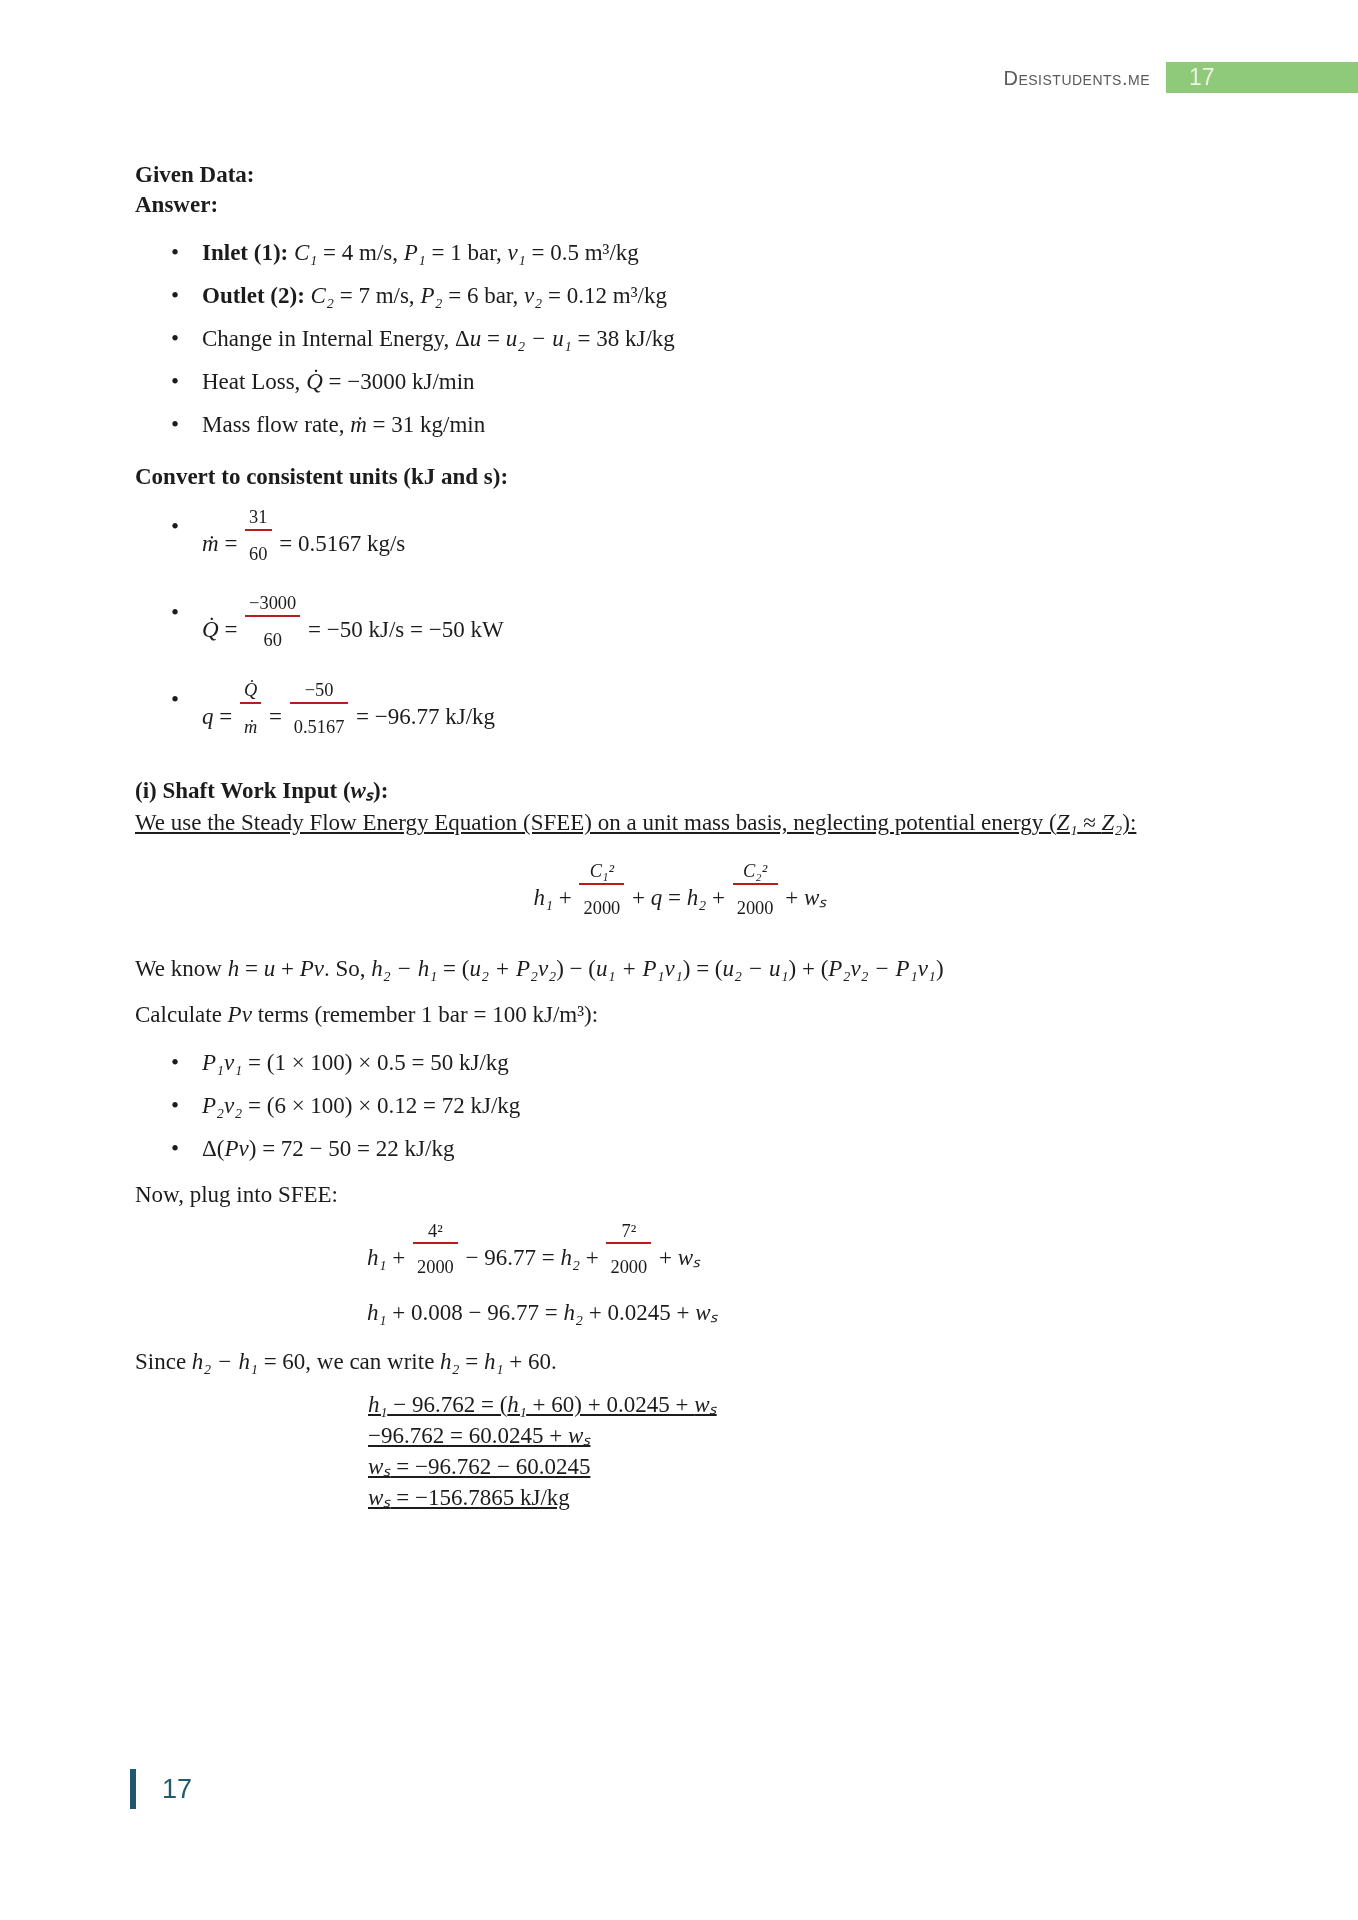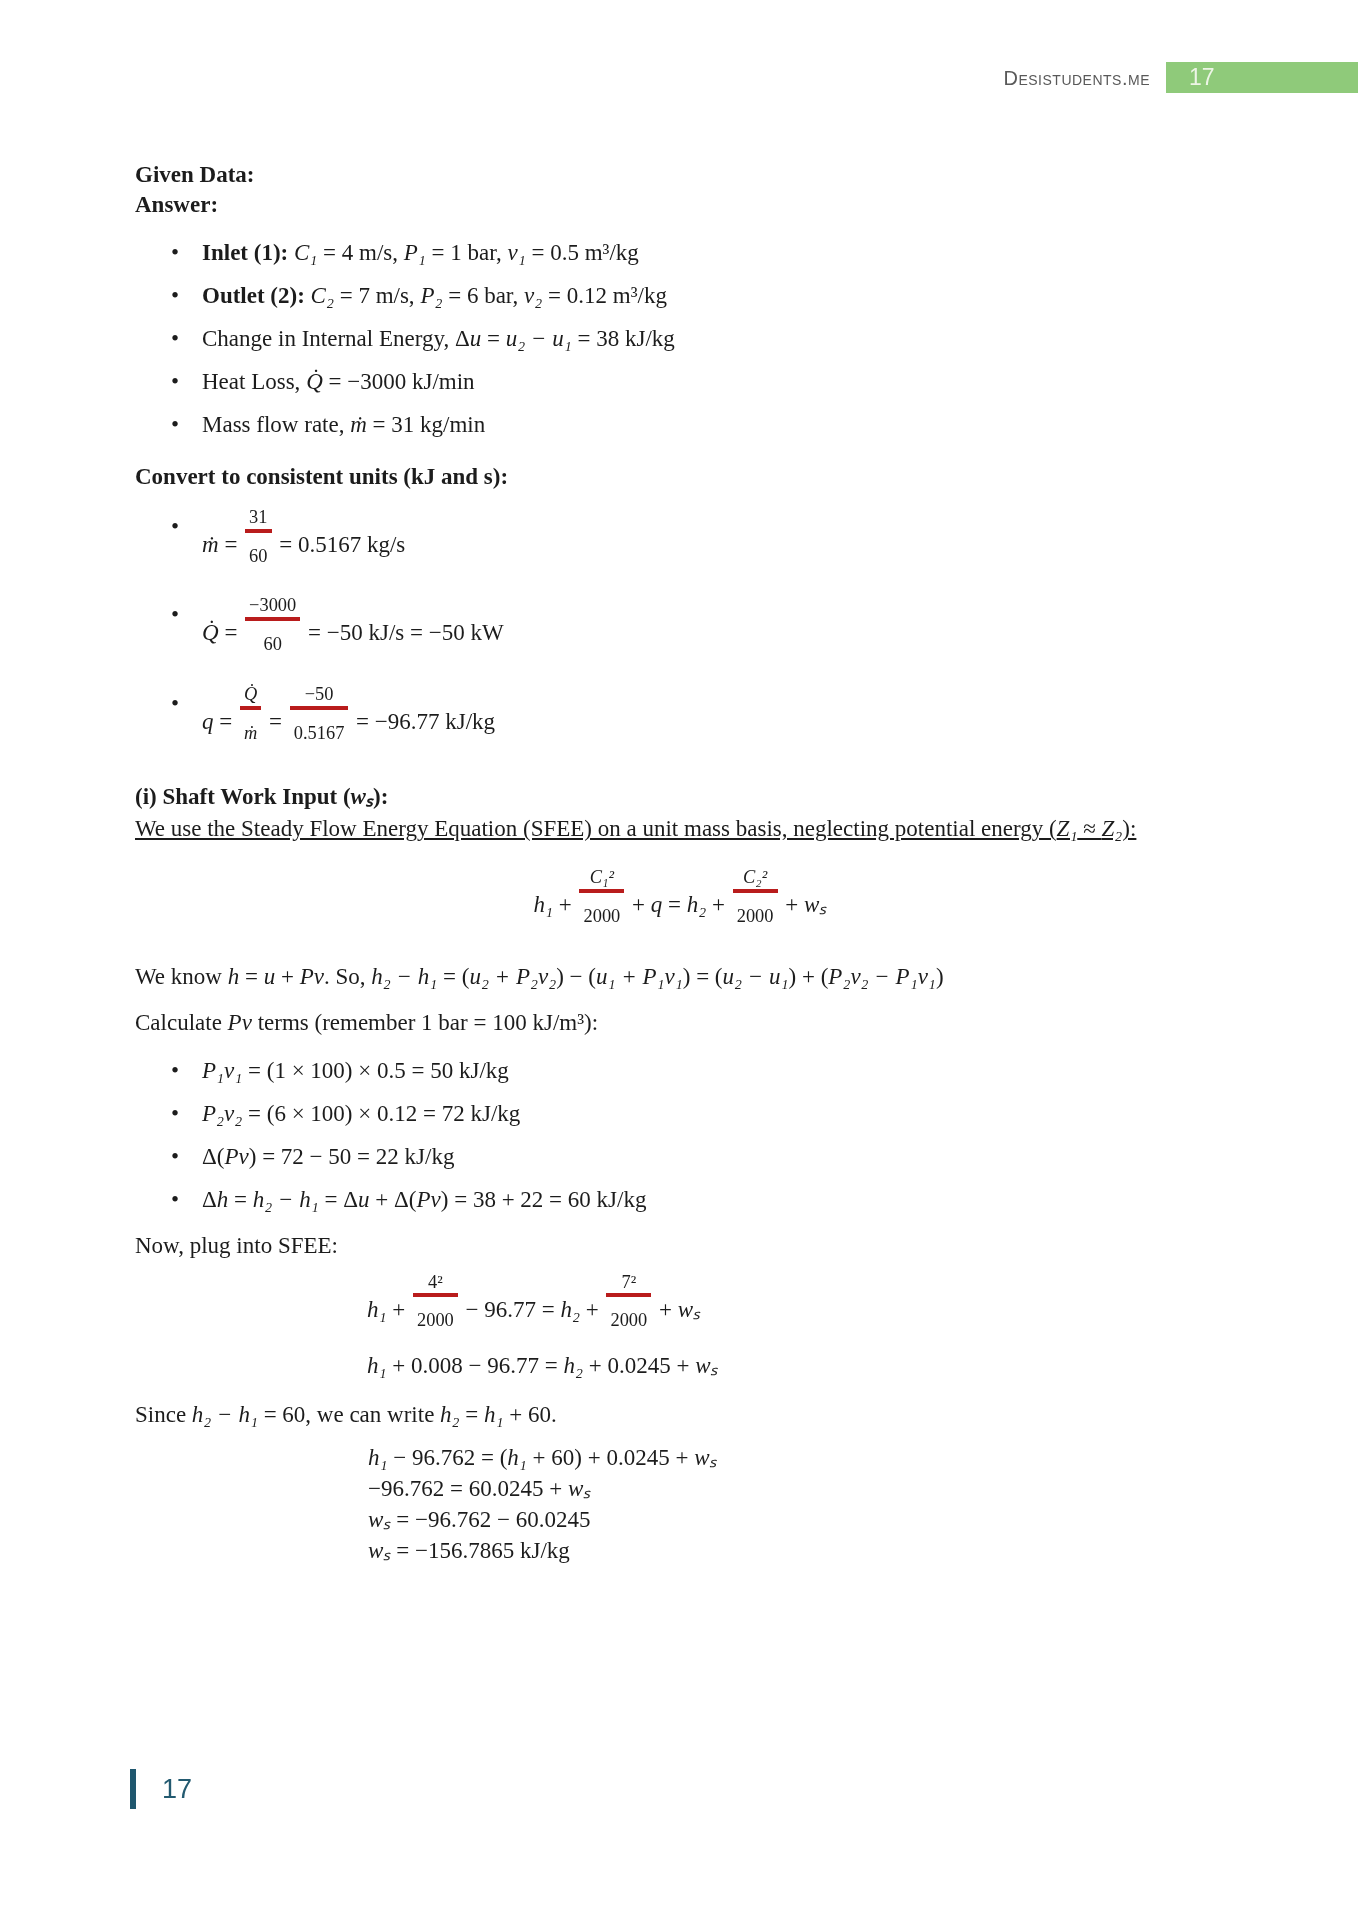--- a/index.html
+++ b/index.html
@@ -23,27 +23,27 @@
   .para{margin:16px 0 0;line-height:30px;}
   .tight{margin-top:2px;text-decoration:underline;}
 
   ul.bullets{list-style:none;margin:18px 0 0;padding:0;}
   ul.bullets li{position:relative;padding-left:67px;margin-bottom:13px;line-height:30px;}
   ul.bullets li::before{content:"\2022";position:absolute;left:36px;top:0;}
   ul.fracs li{margin-bottom:15px;line-height:34px;}
 
   .frac{display:inline-block;vertical-align:middle;text-align:center;
         font-size:0.8em;line-height:1.18;transform:translateY(-3px);margin:0 2px;}
-  .frac .fnum{display:block;border-bottom:4px solid #b91c1c;padding:0 4px;}
+  .frac .fnum{display:block;border-bottom:2px solid #b91c1c;padding:0 4px;}
   .frac .fden{display:block;padding:13px 4px;}
 
   .eq-center{text-align:center;margin:26px 0 18px;line-height:36px;}
   .eq-block{margin:14px 0 0 232px;}
   .eq-block .eq-line{line-height:36px;}
-  .final-block{margin:12px 0 0 233px;}
+  .final-block{margin:12px 0 0 233px;text-decoration:underline;}
   .final-block .eq-line{line-height:31px;}
 
   
   .fbar{position:absolute;left:130px;top:1769px;width:6px;height:40px;background:#1f576e;}
   .fpage{position:absolute;left:162px;top:1773px;font-family:"Liberation Sans",sans-serif;
          font-size:27px;color:#235a70;line-height:32px;}
 </style>
 </head>
 <body>
 
@@ -78,21 +78,20 @@
     <div class="eq-center"><span class="i ">h₁</span><span class=""> + </span><span class="frac"><span class="fnum i">C₁²</span><span class="fden">2000</span></span><span class=""> + </span><span class="i ">q</span><span class=""> = </span><span class="i ">h₂</span><span class=""> + </span><span class="frac"><span class="fnum i">C₂²</span><span class="fden">2000</span></span><span class=""> + </span><span class="i ">wₛ</span></div>
 
     <p class="para"><span class="">We know </span><span class="i ">h</span><span class=""> = </span><span class="i ">u</span><span class=""> + </span><span class="i ">Pv</span><span class="">. So, </span><span class="i ">h₂ − h₁</span><span class=""> = (</span><span class="i ">u₂ + P₂v₂</span><span class="">) − (</span><span class="i ">u₁ + P₁v₁</span><span class="">) = (</span><span class="i ">u₂ − u₁</span><span class="">) + (</span><span class="i ">P₂v₂ − P₁v₁</span><span class="">)</span></p>
 
     <p class="para"><span class="">Calculate </span><span class="i ">Pv</span><span class=""> terms (remember 1 bar = 100 kJ/m³):</span></p>
 
     <ul class="bullets">
         <li><span class="i ">P₁v₁</span><span class=""> = (1 × 100) × 0.5 = 50 kJ/kg</span></li>
         <li><span class="i ">P₂v₂</span><span class=""> = (6 × 100) × 0.12 = 72 kJ/kg</span></li>
         <li><span class="">Δ(</span><span class="i ">Pv</span><span class="">) = 72 − 50 = 22 kJ/kg</span></li>
-        <li><span class="">Δ</span><span class="i ">h</span><span class=""> = </span><span class="i ">h₂ − h₁</span><span class=""> = Δ</span><span class="i ">u</span><span class=""> + Δ(</span><span class="i ">Pv</span><span class="">) = 38 + 22 = 60 kJ/kg</span></li>
       </ul>
 
     <p class="para">Now, plug into SFEE:</p>
 
     <div class="eq-block">
         <div class="eq-line"><span class="i ">h₁</span><span class=""> + </span><span class="frac"><span class="fnum">4²</span><span class="fden">2000</span></span><span class=""> − 96.77 = </span><span class="i ">h₂</span><span class=""> + </span><span class="frac"><span class="fnum">7²</span><span class="fden">2000</span></span><span class=""> + </span><span class="i ">wₛ</span></div>
         <div class="eq-line"><span class="i ">h₁</span><span class=""> + 0.008 − 96.77 = </span><span class="i ">h₂</span><span class=""> + 0.0245 + </span><span class="i ">wₛ</span></div>
       </div>
 
     <p class="para"><span class="">Since </span><span class="i ">h₂ − h₁</span><span class=""> = 60, we can write </span><span class="i ">h₂</span><span class=""> = </span><span class="i ">h₁</span><span class=""> + 60.</span></p>

